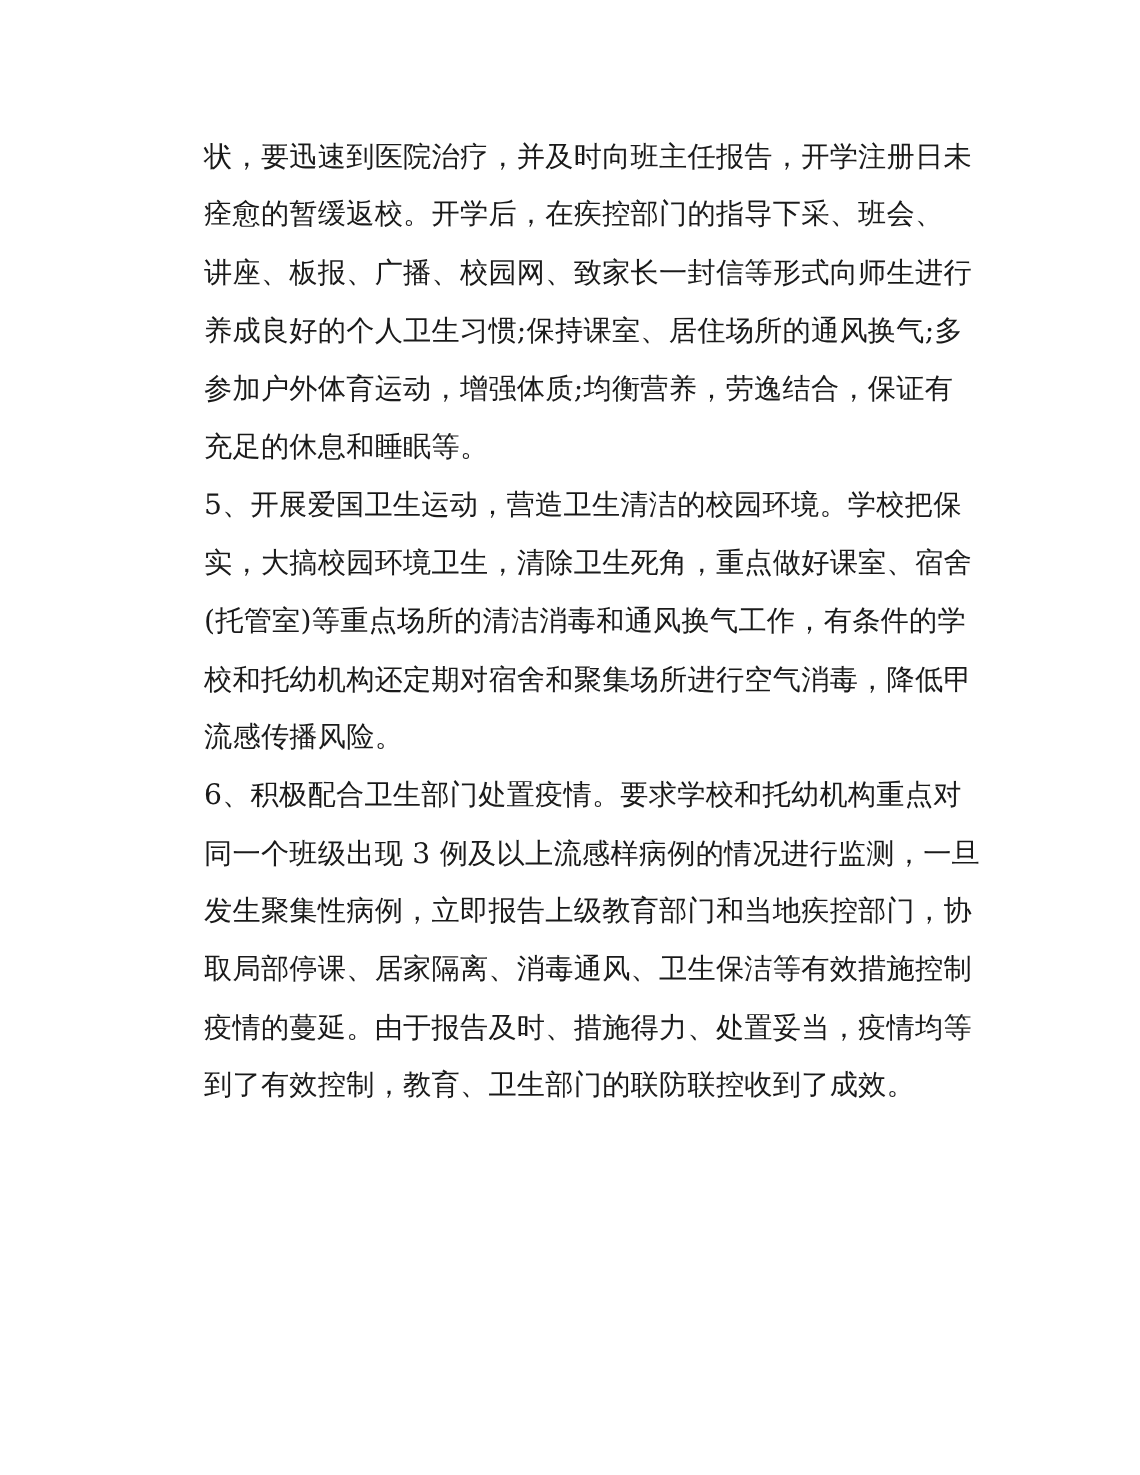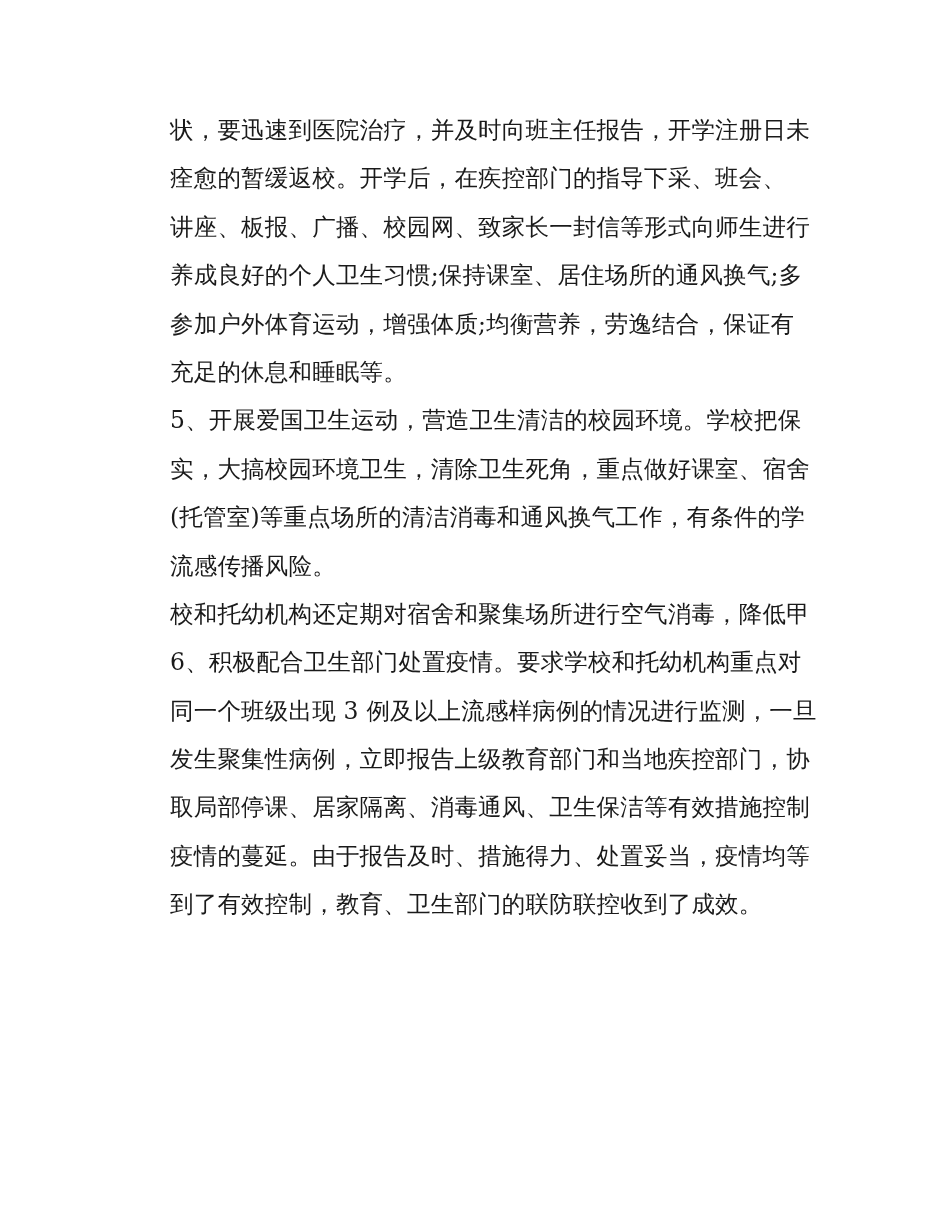--- a/index.html
+++ b/index.html
@@ -36,21 +36,21 @@
 <div class="page">
   <div class="line">状，要迅速到医院治疗，并及时向班主任报告，开学注册日未</div>
   <div class="line">痊愈的暂缓返校。开学后，在疾控部门的指导下采、班会、</div>
   <div class="line">讲座、板报、广播、校园网、致家长一封信等形式向师生进行</div>
   <div class="line">养成良好的个人卫生习惯;保持课室、居住场所的通风换气;多</div>
   <div class="line">参加户外体育运动，增强体质;均衡营养，劳逸结合，保证有</div>
   <div class="line">充足的休息和睡眠等。</div>
   <div class="line">5、开展爱国卫生运动，营造卫生清洁的校园环境。学校把保</div>
   <div class="line">实，大搞校园环境卫生，清除卫生死角，重点做好课室、宿舍</div>
   <div class="line">(托管室)等重点场所的清洁消毒和通风换气工作，有条件的学</div>
+  <div class="line">校和托幼机构还定期对宿舍和聚集场所进行空气消毒，降低甲</div>
   <div class="line">流感传播风险。</div>
-  <div class="line">校和托幼机构还定期对宿舍和聚集场所进行空气消毒，降低甲</div>
   <div class="line">6、积极配合卫生部门处置疫情。要求学校和托幼机构重点对</div>
   <div class="line">同一个班级出现 3 例及以上流感样病例的情况进行监测，一旦</div>
   <div class="line">发生聚集性病例，立即报告上级教育部门和当地疾控部门，协</div>
   <div class="line">取局部停课、居家隔离、消毒通风、卫生保洁等有效措施控制</div>
   <div class="line">疫情的蔓延。由于报告及时、措施得力、处置妥当，疫情均等</div>
   <div class="line">到了有效控制，教育、卫生部门的联防联控收到了成效。</div>
 </div>
 
 </body></html>

